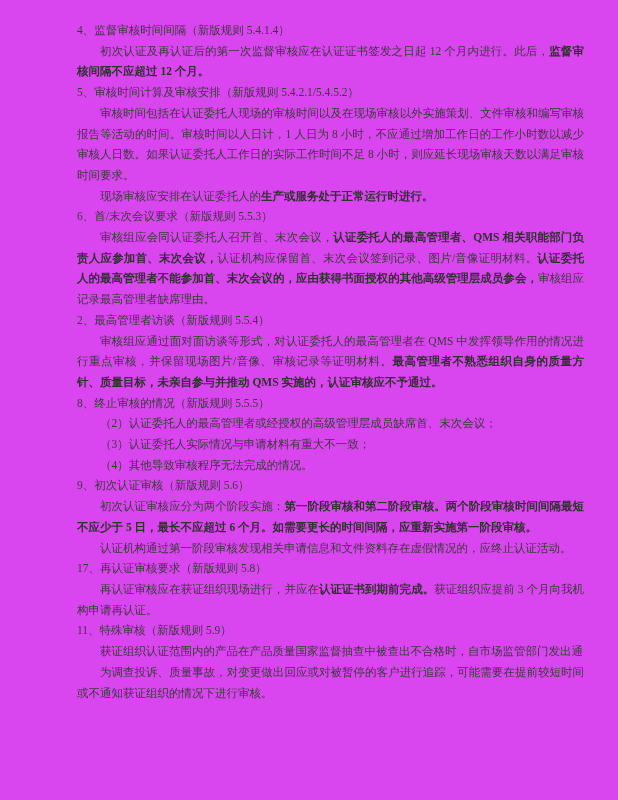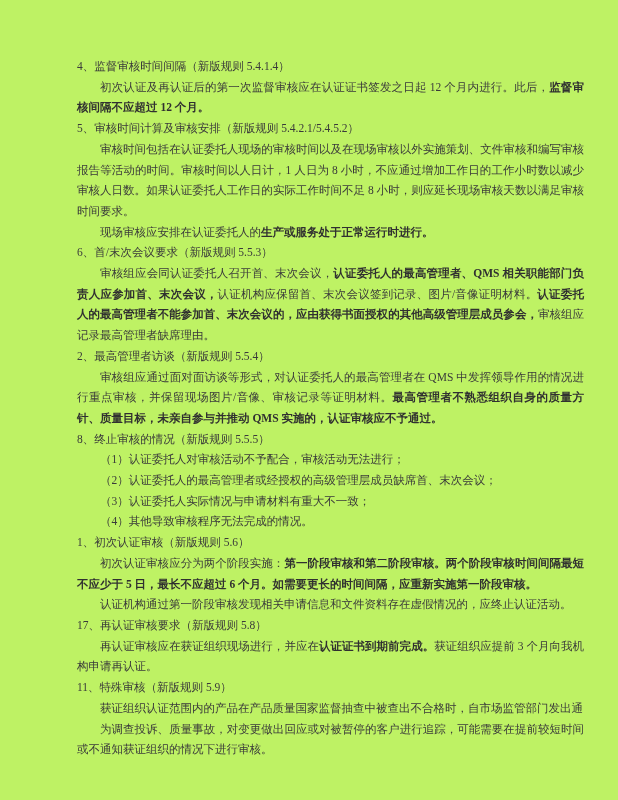--- a/index.html
+++ b/index.html
@@ -10,22 +10,22 @@
   body {
     width: 618px;
     height: 800px;
     overflow: hidden;
     position: relative;
   }
   .page {
     box-sizing: border-box;
     width: 618px;
     height: 800px;
-    padding: 56px 34px 0 77px;
-    background: #bef264;
+    padding: 20px 34px 0 77px;
+    background: #d946ef;
     font-family: "Liberation Serif", "DejaVu Serif", serif;
     color: #3a3a3a;
     font-size: 11.5px;
     line-height: 20.7px;
   }
   .section { margin: 0; }
   .heading {
     margin: 0;
     text-indent: 0;
     text-align: left;
@@ -56,27 +56,26 @@
       <div class="section">
         <div class="heading">6、首/末次会议要求（新版规则 5.5.3）</div>
         <p class="para"><span class="run">审核组应会同认证委托人召开首、末次会议，</span><span class="run bold">认证委托人的最高管理者、QMS 相关职能部门负责人应参加首、末次会议，</span><span class="run">认证机构应保留首、末次会议签到记录、图片/音像证明材料。</span><span class="run bold">认证委托人的最高管理者不能参加首、末次会议的，应由获得书面授权的其他高级管理层成员参会，</span><span class="run">审核组应记录最高管理者缺席理由。</span></p>
       </div>
       <div class="section">
         <div class="heading">2、最高管理者访谈（新版规则 5.5.4）</div>
         <p class="para"><span class="run">审核组应通过面对面访谈等形式，对认证委托人的最高管理者在 QMS 中发挥领导作用的情况进行重点审核，并保留现场图片/音像、审核记录等证明材料。</span><span class="run bold">最高管理者不熟悉组织自身的质量方针、质量目标，未亲自参与并推动 QMS 实施的，认证审核应不予通过。</span></p>
       </div>
       <div class="section">
         <div class="heading">8、终止审核的情况（新版规则 5.5.5）</div>
-        <p class="para"><span class="run">（1）认证委托人对审核活动不予配合，审核活动无法进行；</span></p>
         <p class="para"><span class="run">（2）认证委托人的最高管理者或经授权的高级管理层成员缺席首、末次会议；</span></p>
         <p class="para"><span class="run">（3）认证委托人实际情况与申请材料有重大不一致；</span></p>
         <p class="para"><span class="run">（4）其他导致审核程序无法完成的情况。</span></p>
       </div>
       <div class="section">
-        <div class="heading">1、初次认证审核（新版规则 5.6）</div>
+        <div class="heading">9、初次认证审核（新版规则 5.6）</div>
         <p class="para"><span class="run">初次认证审核应分为两个阶段实施：</span><span class="run bold">第一阶段审核和第二阶段审核。两个阶段审核时间间隔最短不应少于 5 日，最长不应超过 6 个月。如需要更长的时间间隔，应重新实施第一阶段审核。</span></p>
         <p class="para"><span class="run">认证机构通过第一阶段审核发现相关申请信息和文件资料存在虚假情况的，应终止认证活动。</span></p>
       </div>
       <div class="section">
         <div class="heading">17、再认证审核要求（新版规则 5.8）</div>
         <p class="para"><span class="run">再认证审核应在获证组织现场进行，并应在</span><span class="run bold">认证证书到期前完成。</span><span class="run">获证组织应提前 3 个月向我机构申请再认证。</span></p>
       </div>
       <div class="section">
         <div class="heading">11、特殊审核（新版规则 5.9）</div>
         <p class="para"><span class="run">获证组织认证范围内的产品在产品质量国家监督抽查中被查出不合格时，自市场监管部门发出通</span></p>

